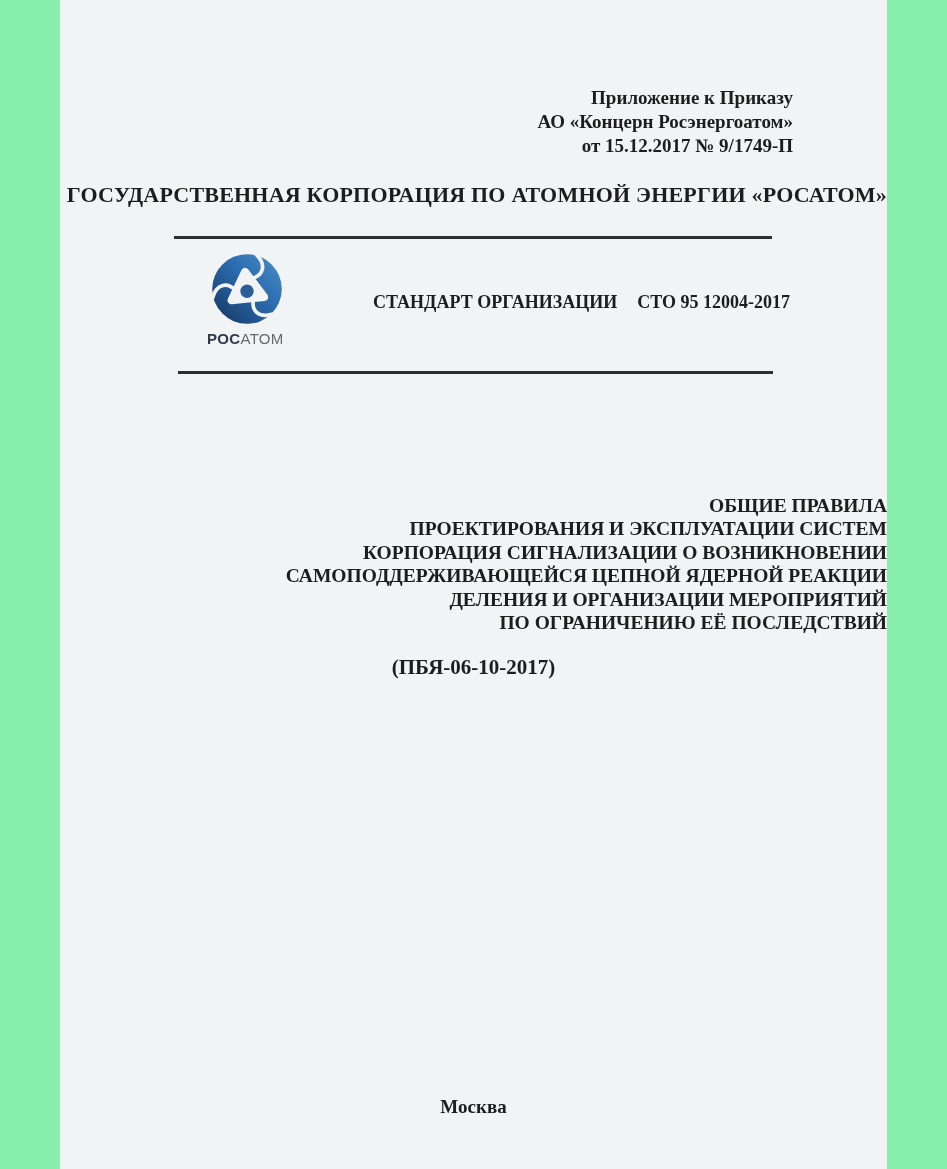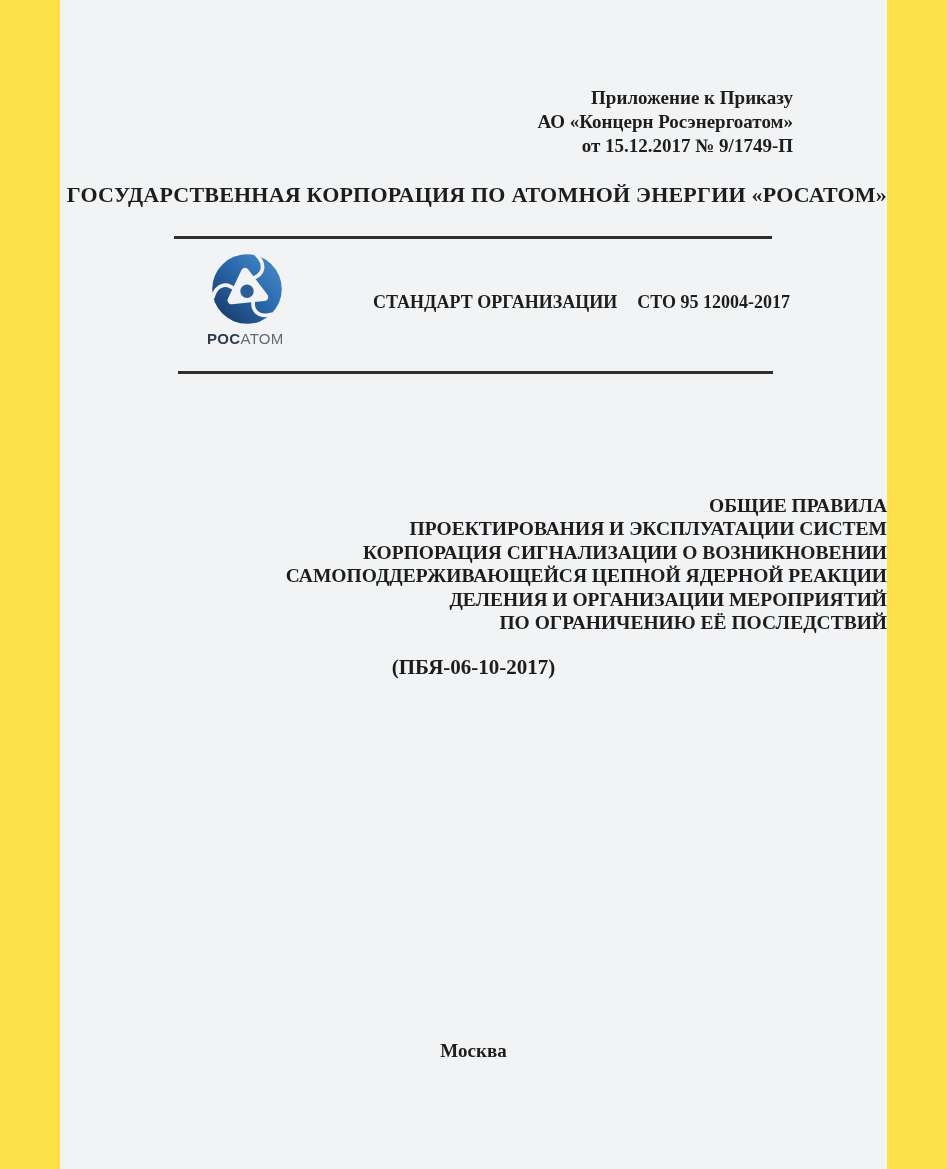--- a/index.html
+++ b/index.html
@@ -5,21 +5,21 @@
   html, body {
     margin: 0;
     padding: 0;
     background: #ffffff;
     font-family: "Liberation Serif", "DejaVu Serif", serif;
   }
   .canvas {
     position: relative;
     width: 947px;
     height: 1169px;
-    background: #fde047;
+    background: #86efac;
     overflow: hidden;
   }
   .page {
     position: absolute;
     left: 60px;
     top: 0;
     width: 827px;
     height: 1169px;
     background: #f2f3f4;
     color: #1d1d1d;
@@ -93,21 +93,21 @@
     position: absolute;
     top: 655px;
     left: 0;
     width: 100%;
     text-align: center;
     font-size: 21px;
     font-weight: bold;
   }
   .footer-city {
     position: absolute;
-    top: 1040px;
+    top: 1096px;
     left: 0;
     width: 100%;
     text-align: center;
     font-size: 19px;
     font-weight: bold;
   }
 </style>
 </head>
 <body>
 

